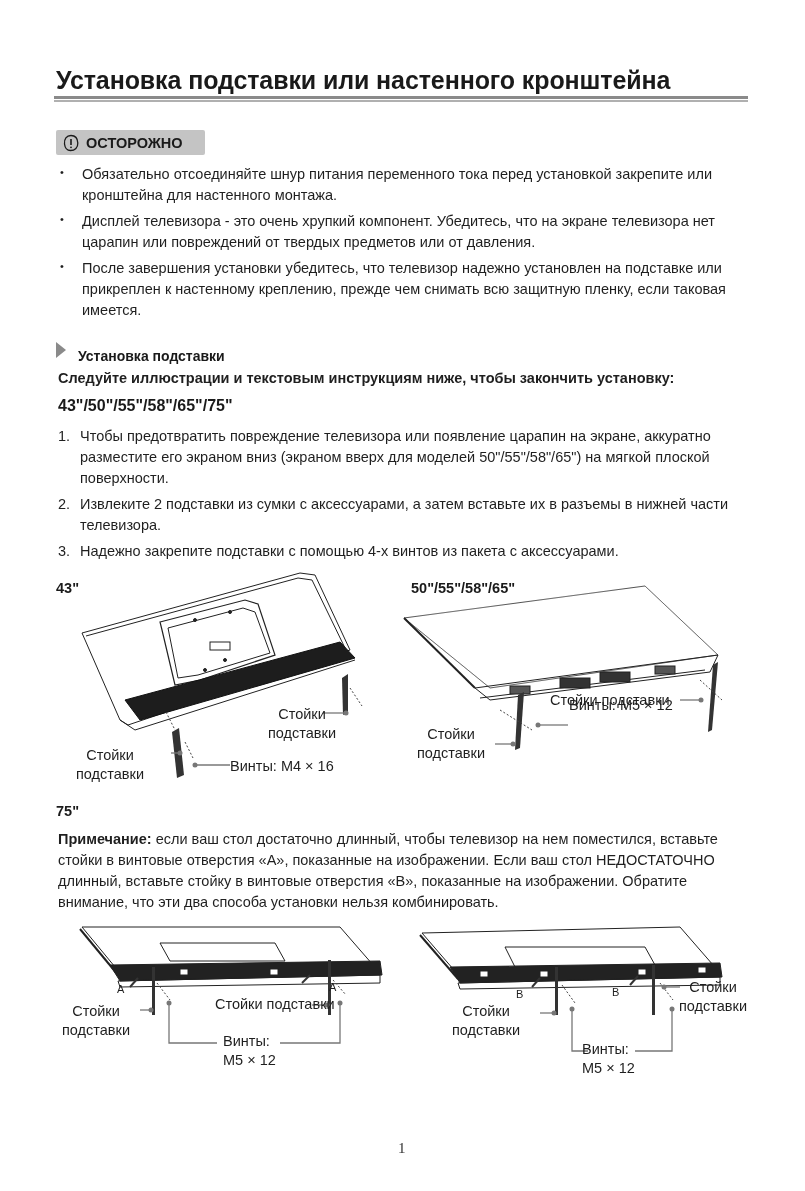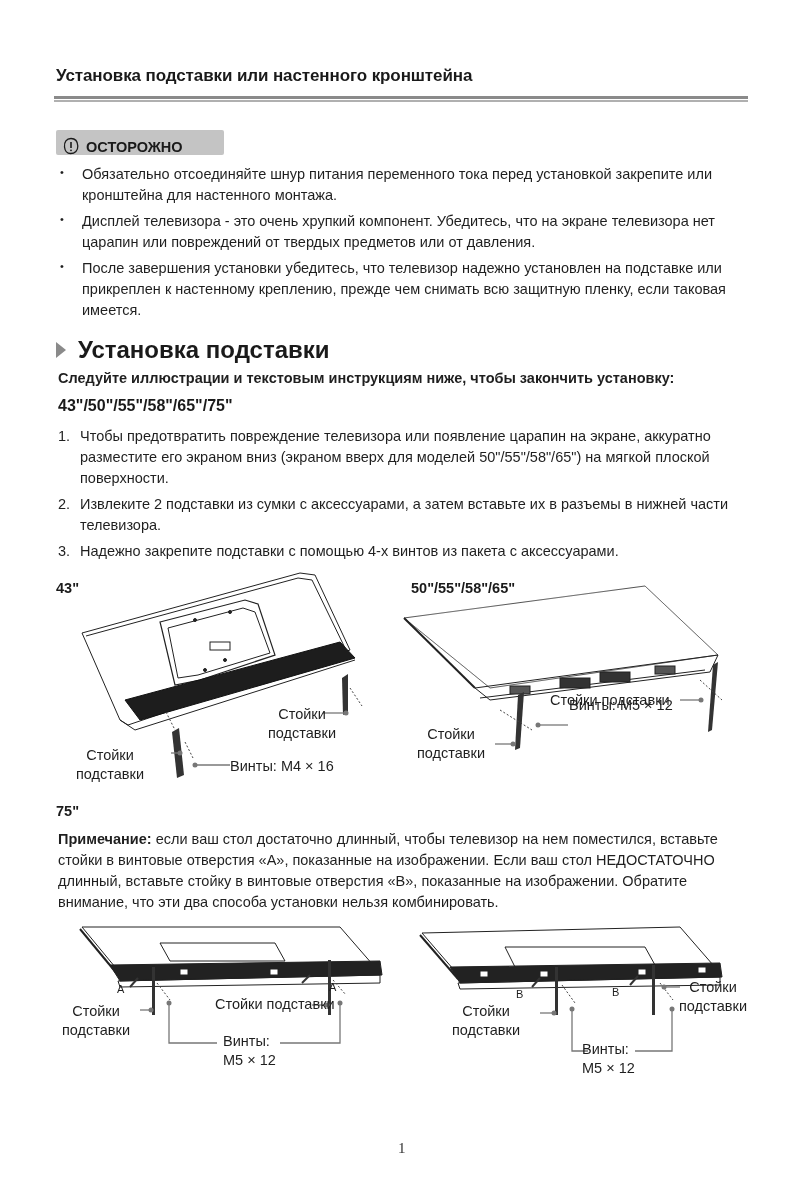--- a/index.html
+++ b/index.html
@@ -2,41 +2,41 @@
 <html><head>
 <meta charset="utf-8">
 <style>
   html, body { margin: 0; padding: 0; background: #ffffff; }
   body {
     width: 805px; height: 1191px; position: relative; overflow: hidden;
     font-family: "Liberation Sans", sans-serif; color: #1a1a1a;
   }
   .abs { position: absolute; }
   .page-title {
-    left: 56px; top: 66px; font-size: 17px; font-weight: bold; color: #1a1a1a;
+    left: 56px; top: 66px; font-size: 25px; font-weight: bold; color: #1a1a1a;
     letter-spacing: -0.1px;
   }
   .title-rule { left: 54px; top: 96px; width: 694px; height: 6px; }
   .title-rule .r1 { position:absolute; left:0; top:0; width:100%; height:3px; background:#8a8a8a; }
   .title-rule .r2 { position:absolute; left:0; top:4px; width:100%; height:2px; background:#b0b0b0; }
 
   .caution {
-    left: 56px; top: 130px; width: 168px; height: 25px; background: #c4c4c4;
-    border-radius: 2px; display: flex; align-items: flex-end;
+    left: 56px; top: 130px; width: 149px; height: 25px; background: #c4c4c4;
+    border-radius: 2px; display: flex; align-items: center;
   }
   .caution .ico { width: 18px; height: 18px; margin-left: 6px; margin-right: 6px; }
   .caution .lbl { font-size: 14.5px; font-weight: bold; color: #1a1a1a; }
 
   .bullets { left: 58px; top: 164px; width: 700px; margin: 0; padding: 0; list-style: none; }
   .bullets li { position: relative; padding-left: 24px; font-size: 14.5px; line-height: 21px; margin-bottom: 5px; color:#1f1f1f; }
   .bullets li .dot { position: absolute; left: 2px; top: -2px; font-size: 11px; }
 
   .sec-head { left: 56px; top: 336px; display:flex; align-items:center; }
   .sec-head .arrow { width: 0; height: 0; border-top: 8px solid transparent; border-bottom: 8px solid transparent; border-left: 10px solid #8a8a8a; margin-right: 12px; }
-  .sec-head .txt { font-size: 24px; font-weight: bold; color:#1a1a1a; }
+  .sec-head .txt { font-size: 14px; font-weight: bold; color:#1a1a1a;margin-top:12px; }
 
   .intro { left: 58px; top: 370px; font-size: 14.5px; color:#1f1f1f;font-weight:bold; }
   .models { left: 58px; top: 397px; font-size: 16px; font-weight: bold; color:#1a1a1a; }
 
   .steps { left: 58px; top: 426px; width: 700px; margin: 0; padding: 0; list-style: none; }
   .steps li { position: relative; padding-left: 22px; font-size: 14.5px; line-height: 21px; margin-bottom: 5px; color:#1f1f1f; }
   .steps li .num { position: absolute; left: 0; top: 0; }
 
   .fig-label { font-size: 14.5px; font-weight: bold; color:#1a1a1a; }
   .callout { font-size: 14.5px; color:#1f1f1f; line-height: 19px; }

